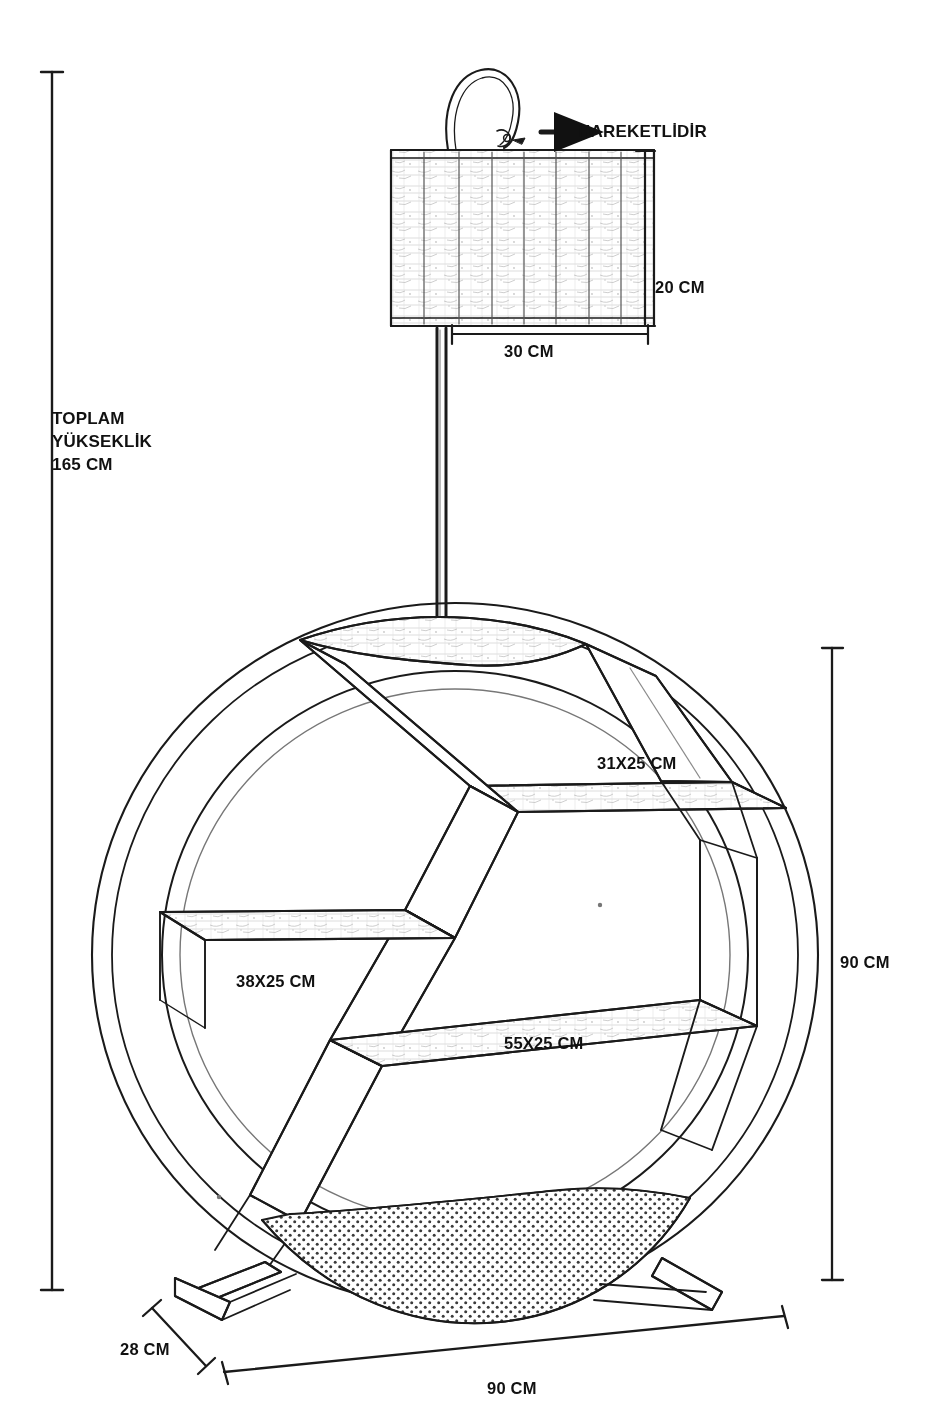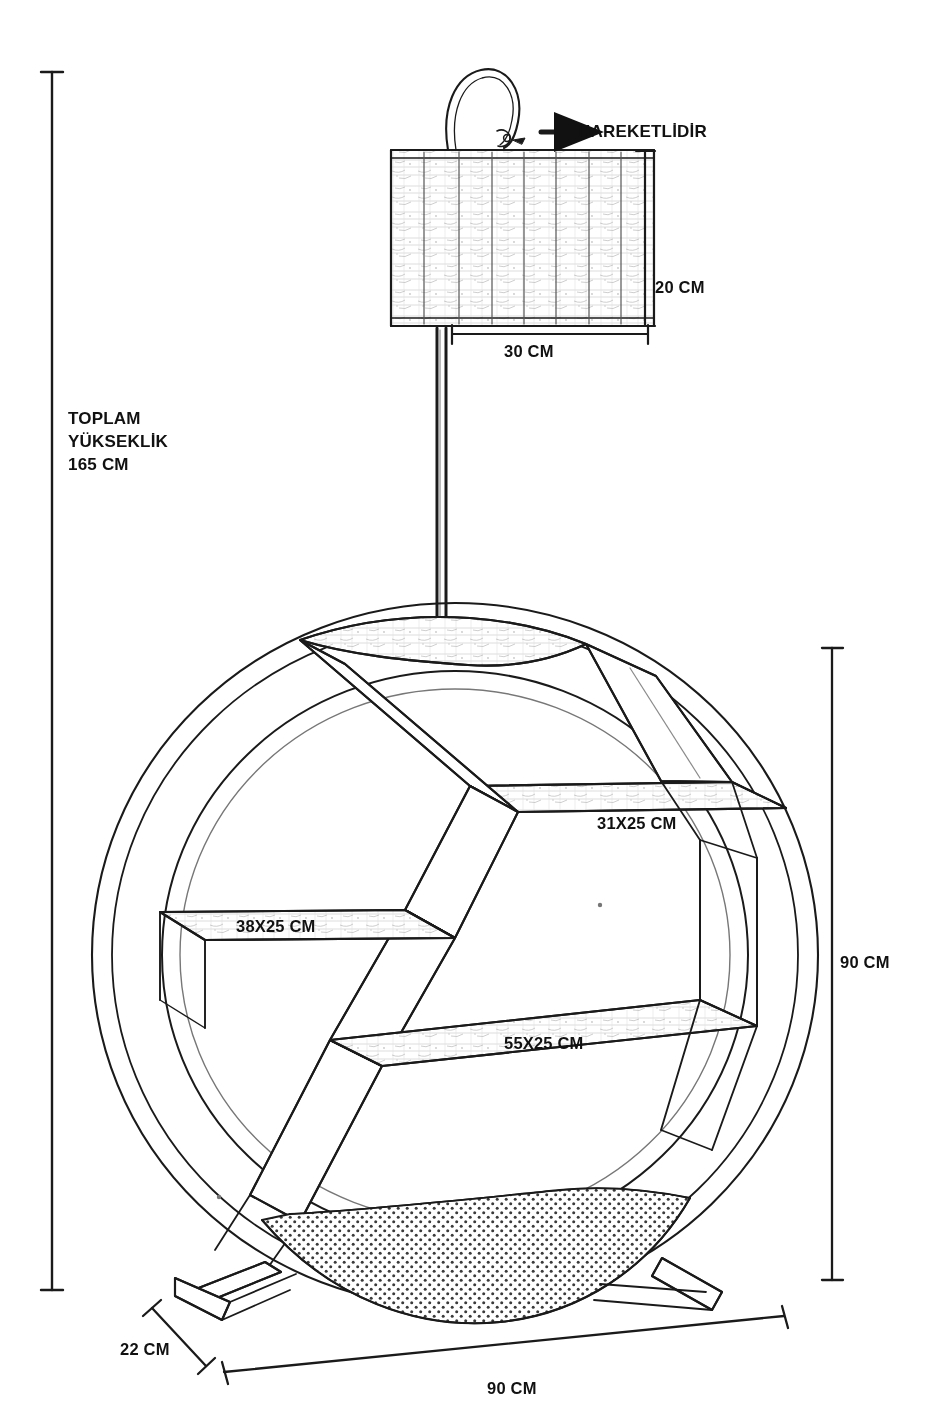--- a/index.html
+++ b/index.html
@@ -30,23 +30,23 @@
     color: #111111;
     white-space: pre;
     line-height: 1.35;
     letter-spacing: 0.2px;
   }
   .sz { font-size: 16.5px; }
   .sz-big { font-size: 17px; }
   #lbl-hareketlidir { left: 578px; top: 121px; font-size: 17px; }
   #lbl-20cm  { left: 655px; top: 228px; margin-top: 48px; }
   #lbl-30cm  { left: 504px; top: 340px; }
-  #lbl-toplam { left: 68px;  top: 408px; }
-  #lbl-31x25 { left: 597px; top: 812px; }
-  #lbl-38x25 { left: 236px; top: 915px; }
+  #lbl-toplam { left: 52px;  top: 408px; }
+  #lbl-31x25 { left: 597px; top: 752px; }
+  #lbl-38x25 { left: 236px; top: 970px; }
   #lbl-55x25 { left: 504px; top: 1032px; }
   #lbl-90cm-right { left: 840px; top: 951px; }
   #lbl-28cm  { left: 120px; top: 1338px; }
   #lbl-90cm-bottom { left: 487px; top: 1377px; }
 </style>
 </head>
 <body>
 
 <div id="page">
 
@@ -238,16 +238,16 @@
   <div class="anno sz" id="lbl-30cm">30 CM</div>
 
   <div class="anno sz-big" id="lbl-toplam"><span>TOPLAM</span>
 <span>YÜKSEKLİK</span>
 <span>165 CM</span></div>
 
   <div class="anno sz" id="lbl-31x25">31X25 CM</div>
   <div class="anno sz" id="lbl-38x25">38X25 CM</div>
   <div class="anno sz" id="lbl-55x25">55X25 CM</div>
   <div class="anno sz" id="lbl-90cm-right">90 CM</div>
-  <div class="anno sz" id="lbl-28cm">22 CM</div>
+  <div class="anno sz" id="lbl-28cm">28 CM</div>
   <div class="anno sz" id="lbl-90cm-bottom">90 CM</div>
 
 </div>
 
 </body></html>

